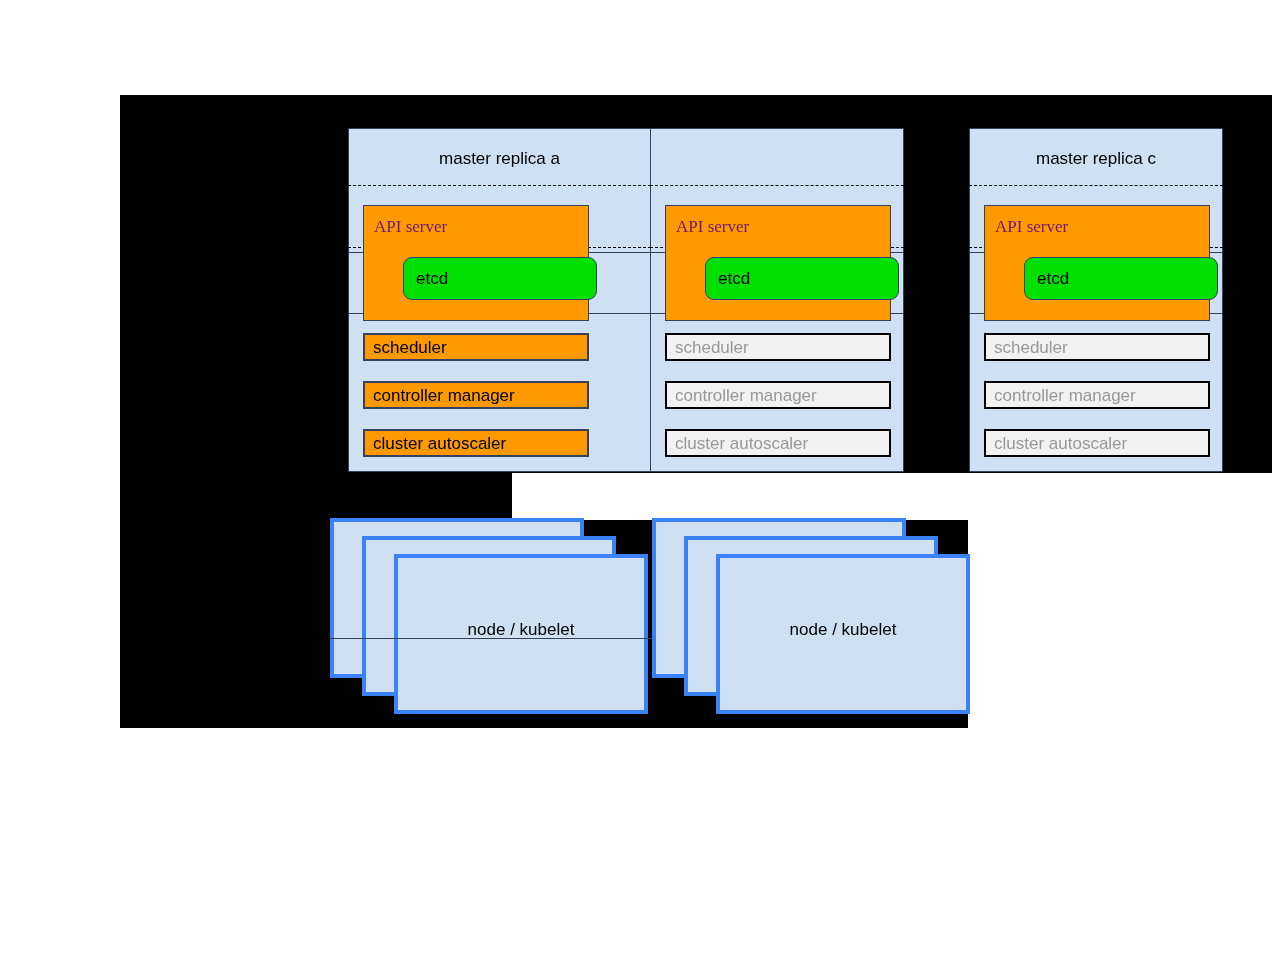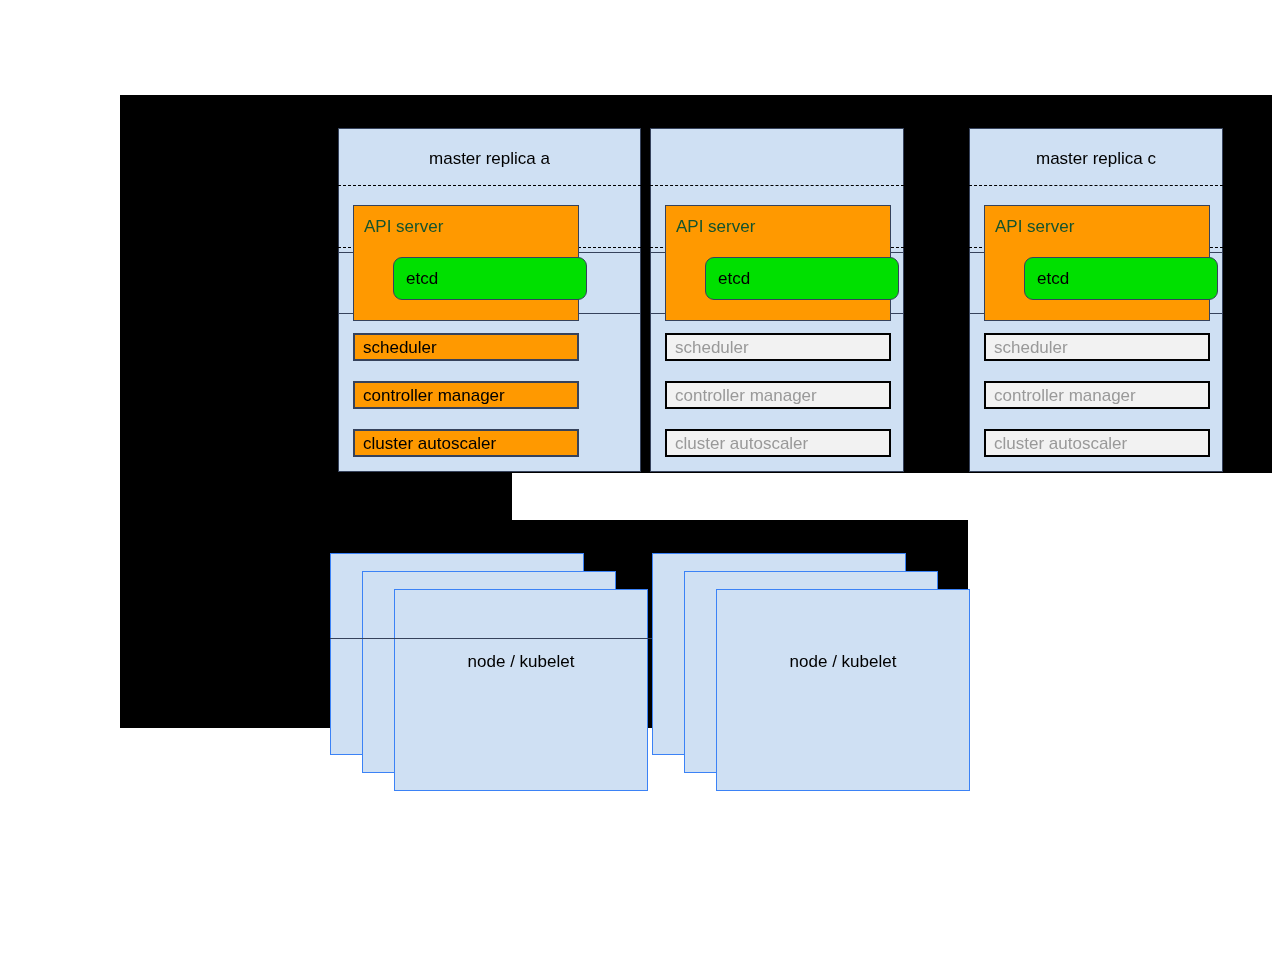--- a/index.html
+++ b/index.html
@@ -33,21 +33,21 @@
 
   
   .replica {
     position: absolute;
     background: #CFE0F3;
     border: 1px solid #36425B;
     box-sizing: border-box;
     top: 128px;
     height: 344px;
   }
-  #replica-a { left: 338px;  width: 303px; padding-left: 26px; }
+  #replica-a { left: 348px;  width: 303px; padding-left: 26px; }
   #replica-b { left: 650px;  width: 254px; }
   #replica-c { left: 969px;  width: 254px; }
 
   .replica-title {
     position: absolute;
     left: 0;
     top: 20px;
     width: 100%;
     text-align: center;
     font-size: 17px;
@@ -79,22 +79,23 @@
     height: 116px;
     background: #FF9900;
     border: 1px solid #36425B;
     box-sizing: border-box;
   }
   .api-label {
     position: absolute;
     left: 10px;
     top: 11px;
     font-size: 17px;
-    color: #14532d;
-    line-height: 20px;
+    color: #701a75;
+    line-height: 20px;
+    font-family: Liberation Serif, serif;
   }
 
   .etcd-box {
     position: absolute;
     left: 16px;
     top: 51px;
     width: 194px;
     height: 43px;
     background: #00E000;
     border: 1px solid #36425B;
@@ -137,25 +138,24 @@
     top: 518px;
     width: 320px;
     height: 212px;
   }
   #node-stack-1 { left: 330px; }
   #node-stack-2 { left: 652px; }
 
   .node-card {
     position: absolute;
     background: #CFE0F3;
-    border: 1px solid #3b82f6;
+    border: 4px solid #3b82f6;
     box-sizing: border-box;
     width: 254px;
-    height: 202px;
-    margin-top: 35px;
+    height: 160px;
   }
   .node-card.back   { left: 0px;  top: 0px;  }
   .node-card.middle { left: 32px; top: 18px; }
   .node-card.front  { left: 64px; top: 36px; }
 
   .node-label {
     position: absolute;
     left: 0;
     top: 62px;
     width: 100%;

